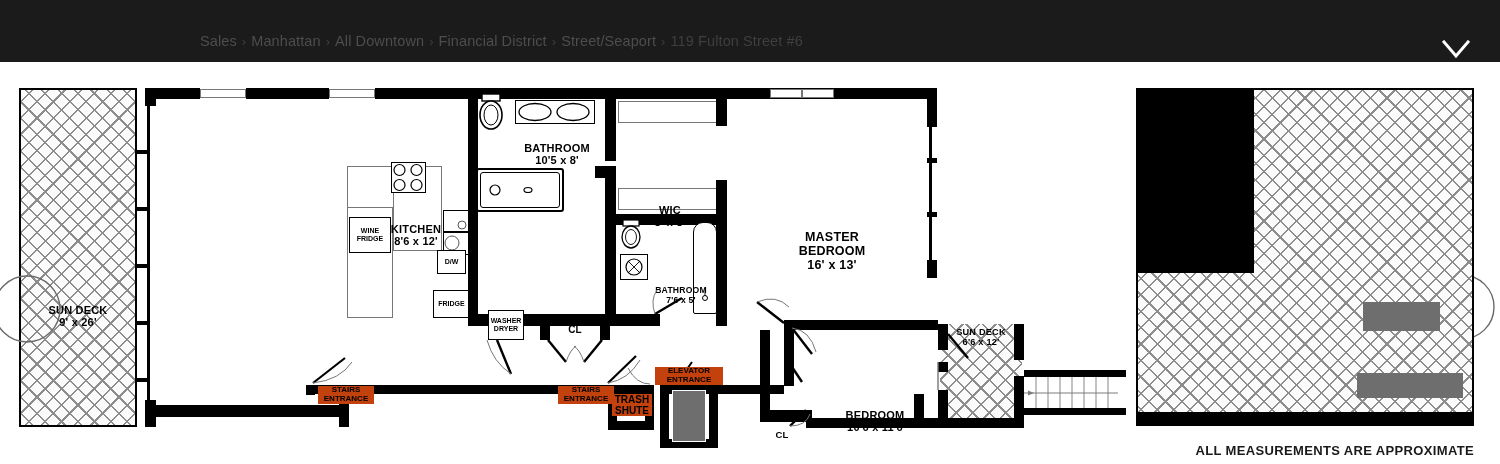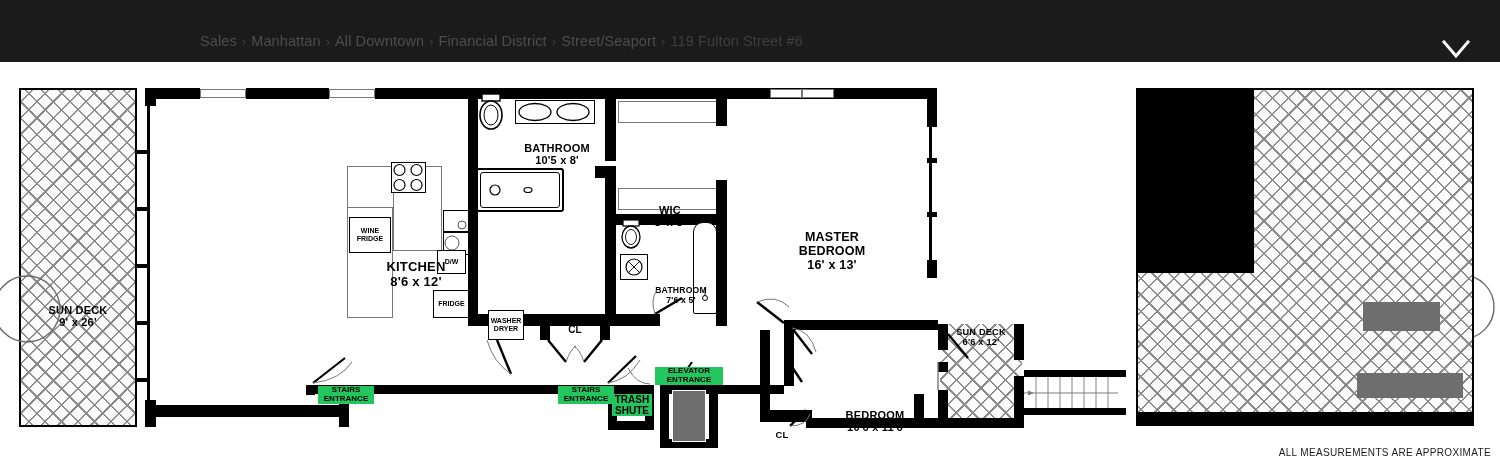--- a/index.html
+++ b/index.html
@@ -89,37 +89,37 @@
     text-align: center;
     font-size: 7px; font-weight: bold; line-height: 1.15;
     white-space: pre-line;
     color: #000;
   }
   .callout.noborder { border: none; }
 
   
   .tag {
     position: absolute;
-    background: #22c55e;
+    background: #c2410c;
     text-align: center;
     font-size: 8px;
     font-weight: bold;
     line-height: 1.1;
     white-space: pre-line;
     color: #000;
     padding: 0 1px;
   }
 
   svg.ov { position: absolute; left: 0; top: 0; overflow: visible; }
 
   .footer-note {
     position: absolute;
-    right: 9px; bottom: 6px;
-    font-size: 10px;
-    font-weight: normal;
+    right: 26px; bottom: 6px;
+    font-size: 13px;
+    font-weight: bold;
     letter-spacing: 0.35px;
     color: #1a1a1a;
   }
 </style>
 </head>
 <body>
 
 <div id="app">
 
   <div id="header-bar">
@@ -203,21 +203,21 @@
     </svg>
 
     <div class="fix" style="left:443px; top:148px; width:29px; height:22px;"></div>
     <div class="fix" style="left:443px; top:170px; width:29px; height:23px;"></div>
     <svg class="ov" width="1500" height="402">
       <circle cx="452" cy="181" r="7" stroke="#555" stroke-width="1" fill="none"></circle>
       <circle cx="462" cy="163" r="4" stroke="#555" stroke-width="1" fill="none"></circle>
     </svg>
     <div class="callout" style="left:437px; top:188px; width:29px; height:24px;">D/W</div>
     <div class="callout" style="left:433px; top:228px; width:37px; height:28px;">FRIDGE</div>
-    <div class="label sm" style="left:371px; top:161px; width:90px; font-size:13px;margin-top:37px;">KITCHEN
+    <div class="label sm" style="left:371px; top:161px; width:90px; font-size:11px;">KITCHEN
 8'6 x 12'</div>
 
     <div class="wall" style="left:468px; top:37px; width:10px; height:225px;"></div>
     <div class="wall" style="left:468px; top:252px; width:192px; height:12px;"></div>
 
     <div class="callout" style="left:488px; top:248px; width:36px; height:30px;">WASHER
 DRYER</div>
 
     <svg class="ov" width="1500" height="402">
       <rect x="482" y="32" width="18" height="7" stroke="#000" stroke-width="1.4" fill="#fff"></rect>

